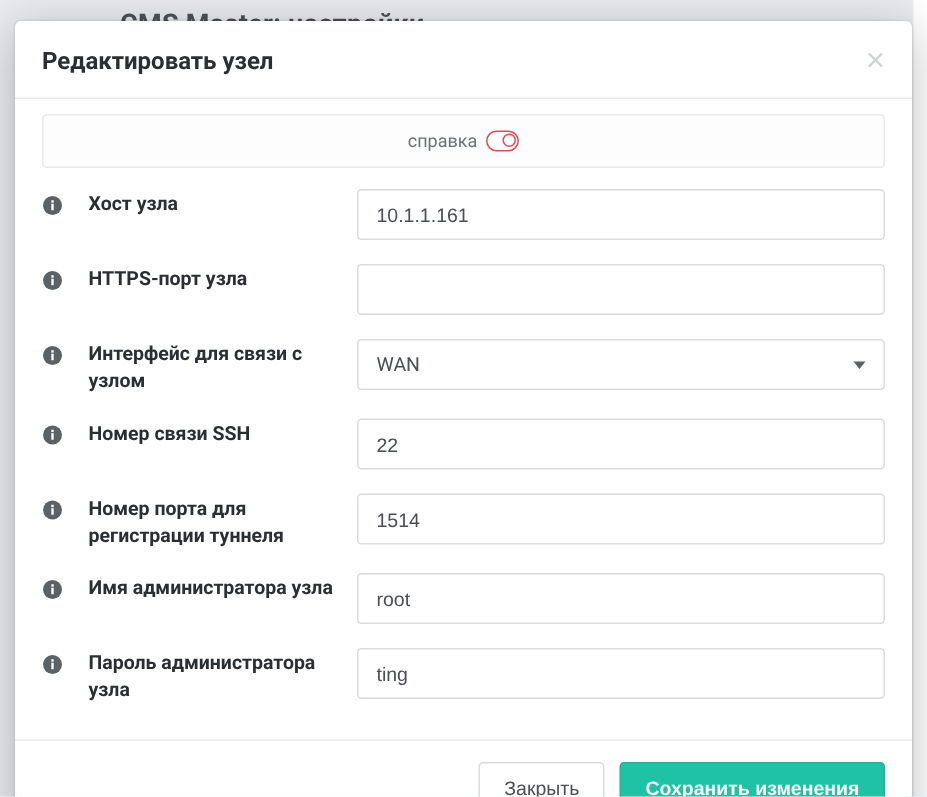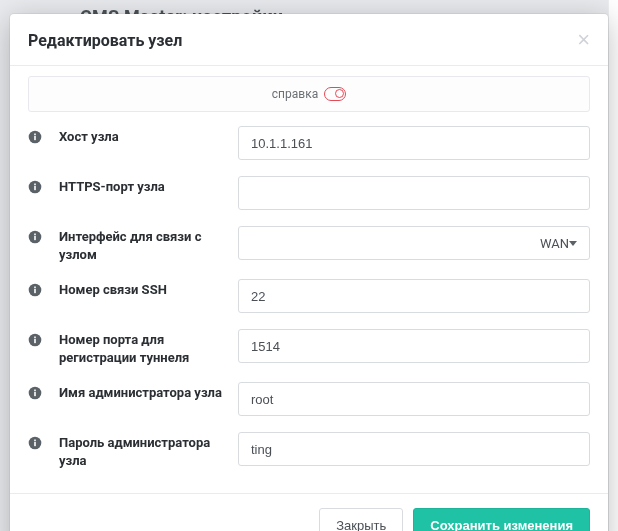--- a/index.html
+++ b/index.html
@@ -136,21 +136,21 @@
     border-radius: 3px;
     padding: 6px 12px;
     font-size: 13px;
     color: #4b5056;
     background: #fff;
     outline: none;
   }
   .form-select {
     display: flex;
     align-items: center;
-    justify-content: flex-end;
+    justify-content: space-between;
     cursor: pointer;
   }
   .caret {
     width: 0;
     height: 0;
     border-left: 4px solid transparent;
     border-right: 4px solid transparent;
     border-top: 5px solid #5a6268;
   }
   .modal-footer {

